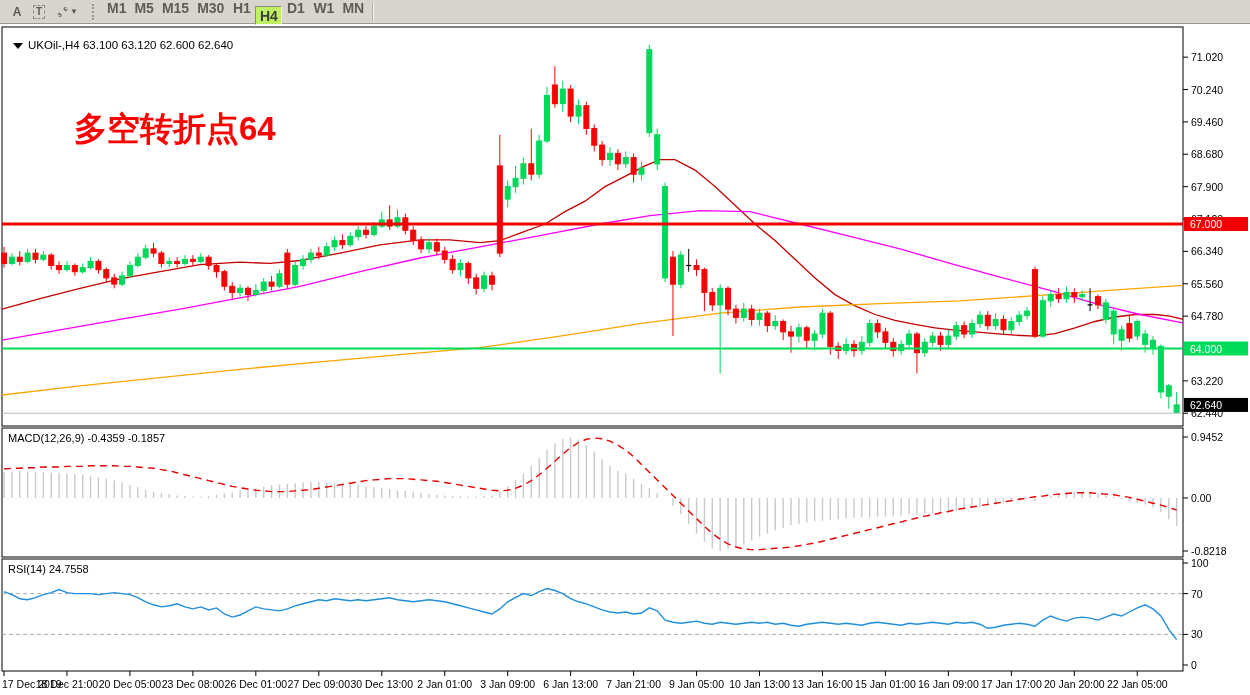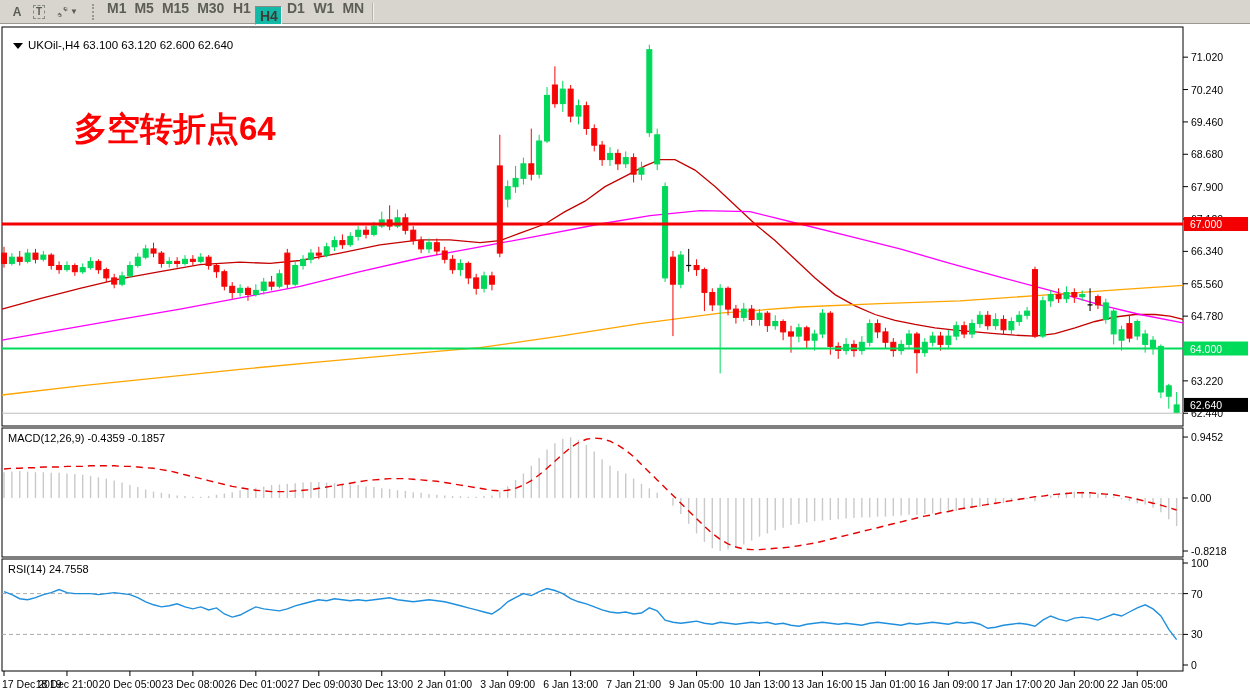--- a/index.html
+++ b/index.html
@@ -8,21 +8,21 @@
     border-bottom:1px solid #9a978f;display:flex;align-items:center;padding-left:6px;}
   .tool{width:22px;height:19px;display:flex;align-items:center;justify-content:center;
     color:#5a5a55;font-size:12px;font-weight:bold;background:transparent;border:none;cursor:pointer;}
   .tool .tbox{border:1px dashed #8a8a84;padding:0 2px;font-size:10px;line-height:12px;}
   .caret{font-size:8px;color:#5a5a55;margin-left:1px;}
   .grip{width:3px;height:16px;border-left:2px dotted #9a978f;margin:0 6px 0 8px;}
   .vsep{width:1px;height:18px;background:#b7b4ac;border-right:1px solid #f2f0ea;margin:0 4px;}
   .tf{min-width:27px;height:19px;border:1px solid transparent;background:transparent;
     color:#5d5d58;font-size:14px;font-weight:bold;font-family:"Liberation Sans",sans-serif;
     cursor:pointer;padding:0 3px;}
-  .tf.active{background:#14b8a6;border:1px solid #8a8a84;border-right-color:#fcfcf8;
+  .tf.active{background:#bef264;border:1px solid #8a8a84;border-right-color:#fcfcf8;
     border-bottom-color:#fcfcf8;color:#3c3c38;margin-top:8px;}
   #chart-wrap{position:relative;width:1250px;height:671px;}
   svg text{font-family:"Liberation Sans",sans-serif;}
 </style>
 </head>
 <body>
 
 <div id="toolbar">
   <button class="tool">A</button>
   <button class="tool">

